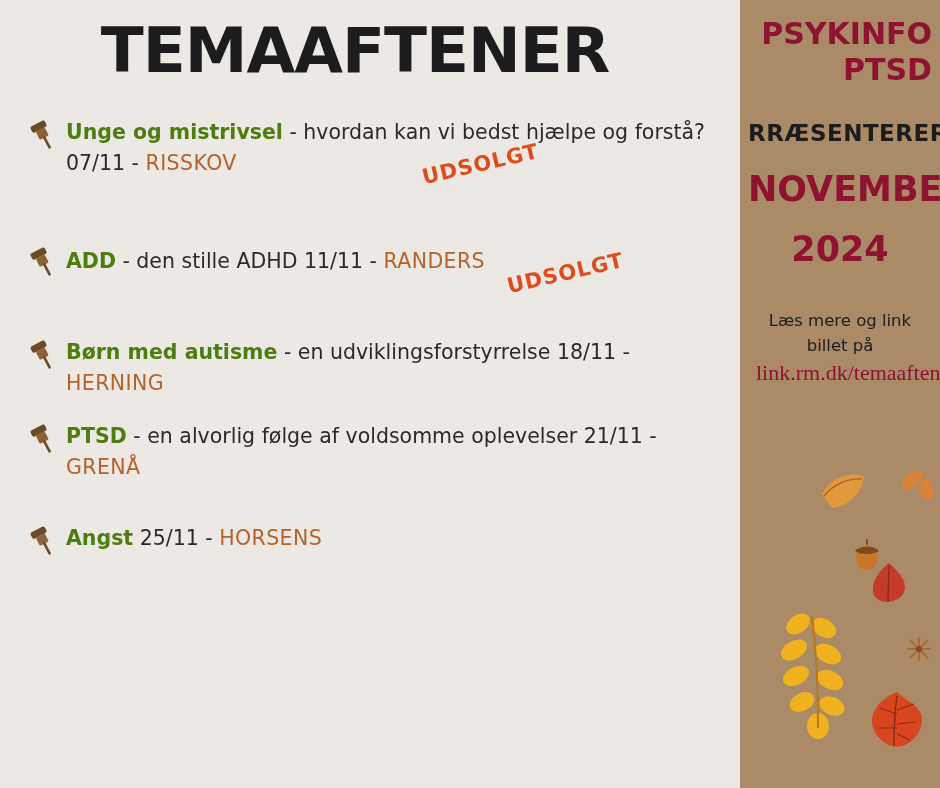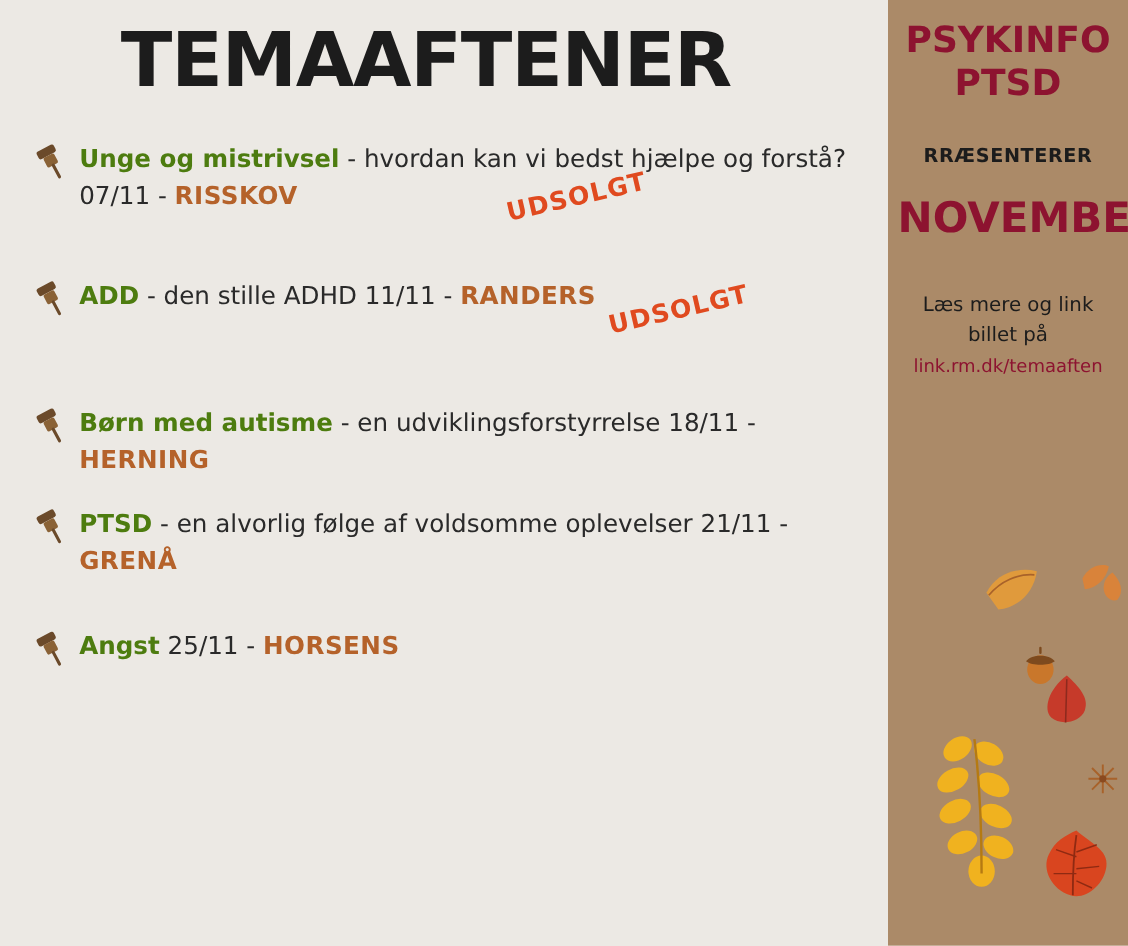--- a/index.html
+++ b/index.html
@@ -45,21 +45,21 @@
     padding-right: 20px;
   }
   .event {
     position: relative;
     display: flex;
     align-items: flex-start;
     min-height: 60px;
     margin-bottom: 40px;
   }
   .event-0 { margin-bottom: 52px; }
-  .event-1 { margin-bottom: 46px; }
+  .event-1 { margin-bottom: 46px; align-items: center; }
   .event-2 { margin-bottom: 22px; }
   .event-3 { margin-bottom: 40px; justify-content: center; }
   .pin {
     flex: 0 0 auto;
     width: 40px;
     padding-top: 2px;
     text-align: left;
   }
   .pin svg { display: block; }
   .event-text {
@@ -68,21 +68,21 @@
     line-height: 31px;
     color: #2a2a2a;
     position: relative;
     padding-top: 0px;
   }
   .event-text .b {
     font-weight: bold;
     color: #4d7c0f;
   }
   .place {
-    font-weight: bold;
+    font-weight: normal;
     color: #b5622a;
     letter-spacing: 0.4px;
   }
   .soldout {
     position: absolute;
     font-weight: bold;
     color: #e04a1f;
     font-size: 21px;
     letter-spacing: 1px;
     transform: rotate(-13deg);
@@ -105,49 +105,51 @@
     padding: 16px 8px 0 8px;
     text-align: center;
   }
   .brand {
     font-weight: bold;
     font-size: 30px;
     line-height: 36px;
     color: #8d1330;
     letter-spacing: 0px;
     margin: 0;
+    text-align: right;
   }
   .presents {
     font-weight: bold;
-    font-size: 16px;
+    font-size: 23px;
     letter-spacing: 0.5px;
     color: #1c1c1c;
     margin: 32px 0 0 0;
   }
   .month {
     font-weight: bold;
     font-size: 35px;
     line-height: 34px;
     color: #8d1330;
     margin: 26px 0 0 0;
   }
   .readmore {
     font-size: 16.5px;
     line-height: 25px;
     color: #1c1c1c;
     margin: 42px 8px 0 8px;
   }
   .link {
     display: block;
-    font-size: 15px;
+    font-size: 22px;
     line-height: 25px;
     color: #8d1330;
     font-weight: normal;
     text-decoration: none;
     margin-top: 2px;
+    font-family: Liberation Serif, serif;
   }
   
   .leaf {
     position: absolute;
     z-index: 1;
   }
 </style>
 </head>
 <body>
 
@@ -239,20 +241,21 @@
     </div>
   </div>
 
   <div class="sidebar">
 
     <div class="sb-inner">
       <div class="brand">PSYKINFO</div>
       <div class="brand">PTSD</div>
       <div class="presents">RRÆSENTERER</div>
       <div class="month">NOVEMBER</div>
+      <div class="month">2024</div>
       <div class="readmore">
         <span>Læs mere og link</span><br>
         <span>billet på</span>
         <span class="link">link.rm.dk/temaaften</span>
       </div>
     </div>
 
     <svg class="leaf" style="left:78px; top:470px;" width="50" height="42" viewBox="0 0 50 42">
       <path d="M4 24 C12 8 30 2 46 6 C44 22 32 36 14 38 Z" fill="#e09a3c"></path>
       <path d="M6 26 C16 14 30 8 44 9" stroke="#a8622a" stroke-width="1.4" fill="none"></path>

